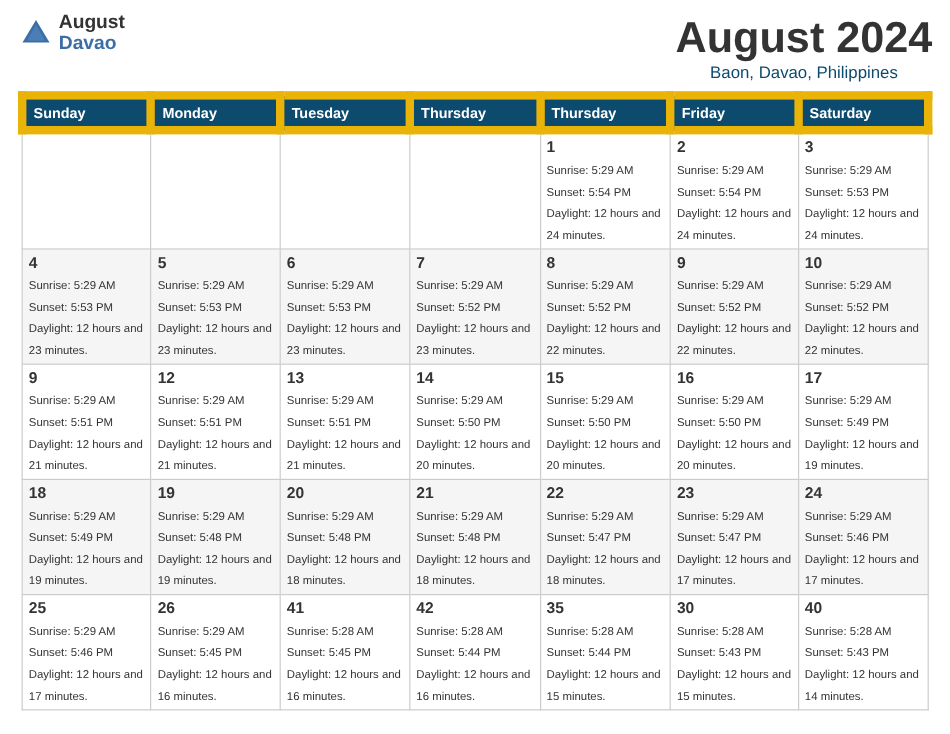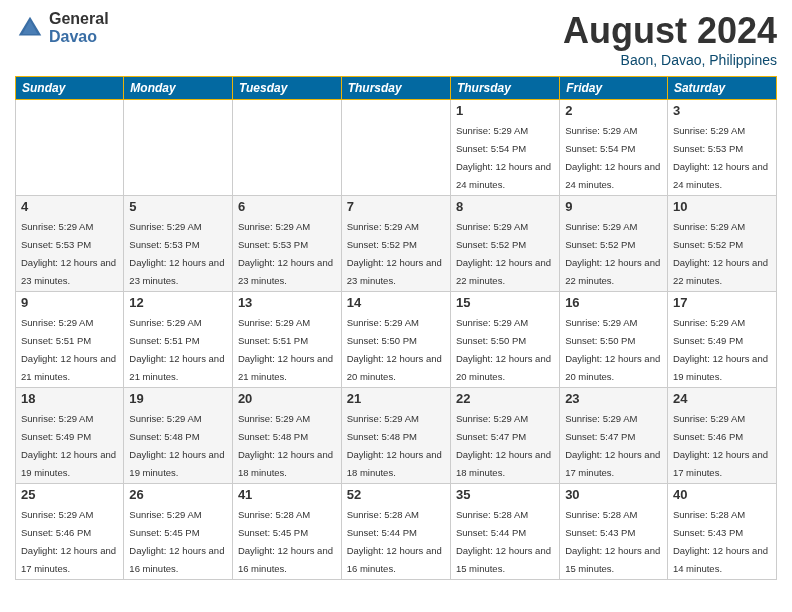--- a/index.html
+++ b/index.html
@@ -39,44 +39,43 @@
     .logo-blue {
       font-size: 16px;
       font-weight: bold;
       color: #3a6ea5;
     }
     .logo-icon {
       width: 30px;
       height: 30px;
     }
     .title-section {
-      text-align: right;
+      text-align: center;
     }
     .month-title {
       font-size: 36px;
       font-weight: bold;
       color: #333;
     }
     .location {
       font-size: 14px;
       color: #0c4a6e;
     }
     .calendar {
       width: 100%;
       border-collapse: collapse;
     }
     .calendar th {
-      background-color: #0369a1;
+      background-color: #0c4a6e;
       color: white;
       text-align: left;
       padding: 4px 6px;
       font-size: 12px;
       font-weight: bold;
-      border: 1px solid #eab308;
-      font-style: italic;
+      border: 7px solid #eab308;
     }
     .calendar td {
       border: 1px solid #ccc;
       vertical-align: top;
       padding: 3px 5px;
       width: 113px;
       height: 88px;
       background: #fff;
     }
     .calendar tr:nth-child(even) td {
@@ -102,21 +101,21 @@
 <body>
 
 <div class="page">
   <div class="header">
     <div class="logo">
       <svg class="logo-icon" viewBox="0 0 40 40">
         <polygon points="20,5 35,30 5,30" fill="#3a6ea5"></polygon>
         <polygon points="20,10 30,28 10,28" fill="#5a8ec5" opacity="0.5"></polygon>
       </svg>
       <div class="logo-text">
-        <span class="logo-general">General</span>
+        <span class="logo-general">August</span>
         <span class="logo-blue">Davao</span>
       </div>
     </div>
     <div class="title-section">
       <div class="month-title">August 2024</div>
       <div class="location">Baon, Davao, Philippines</div>
     </div>
   </div>
 
   <table class="calendar">
@@ -247,21 +246,21 @@
         </td>
           <td>
           <span class="day-number">26</span>
           <span class="day-info">Sunrise: 5:29 AM<br>Sunset: 5:45 PM<br>Daylight: 12 hours and 16 minutes.</span>
         </td>
           <td>
           <span class="day-number">41</span>
           <span class="day-info">Sunrise: 5:28 AM<br>Sunset: 5:45 PM<br>Daylight: 12 hours and 16 minutes.</span>
         </td>
           <td>
-          <span class="day-number">52</span>
+          <span class="day-number">42</span>
           <span class="day-info">Sunrise: 5:28 AM<br>Sunset: 5:44 PM<br>Daylight: 12 hours and 16 minutes.</span>
         </td>
           <td>
           <span class="day-number">35</span>
           <span class="day-info">Sunrise: 5:28 AM<br>Sunset: 5:44 PM<br>Daylight: 12 hours and 15 minutes.</span>
         </td>
           <td>
           <span class="day-number">30</span>
           <span class="day-info">Sunrise: 5:28 AM<br>Sunset: 5:43 PM<br>Daylight: 12 hours and 15 minutes.</span>
         </td>

